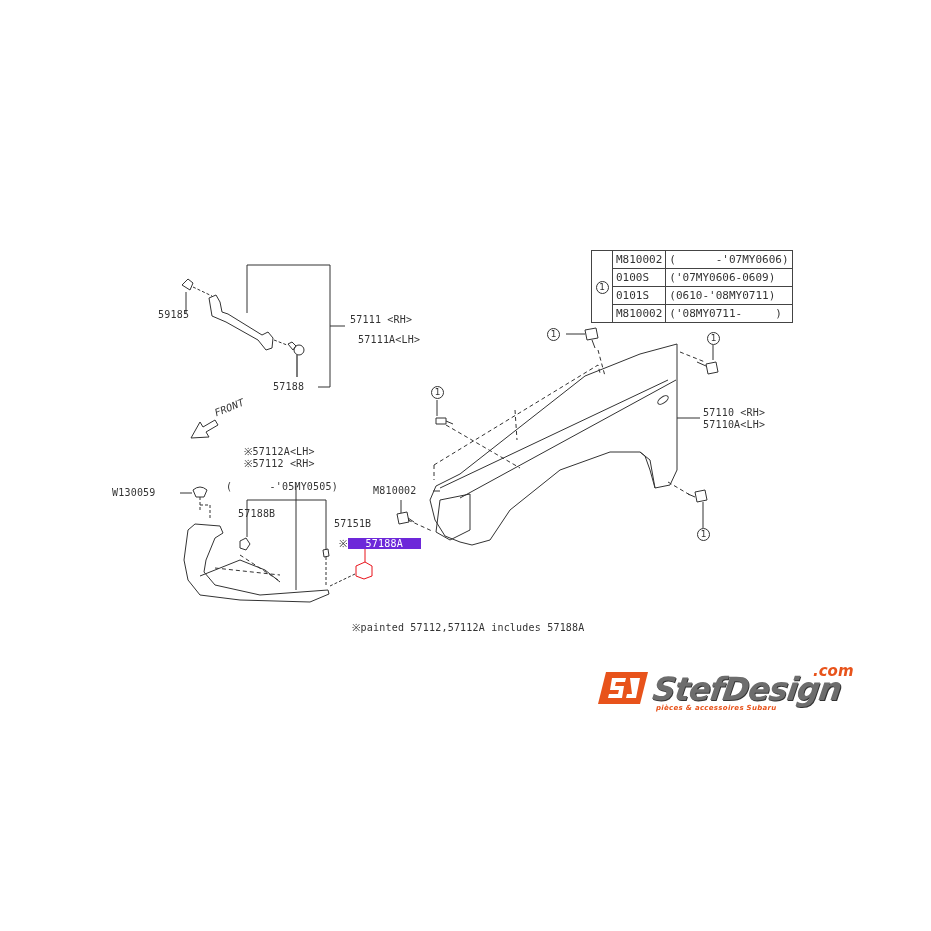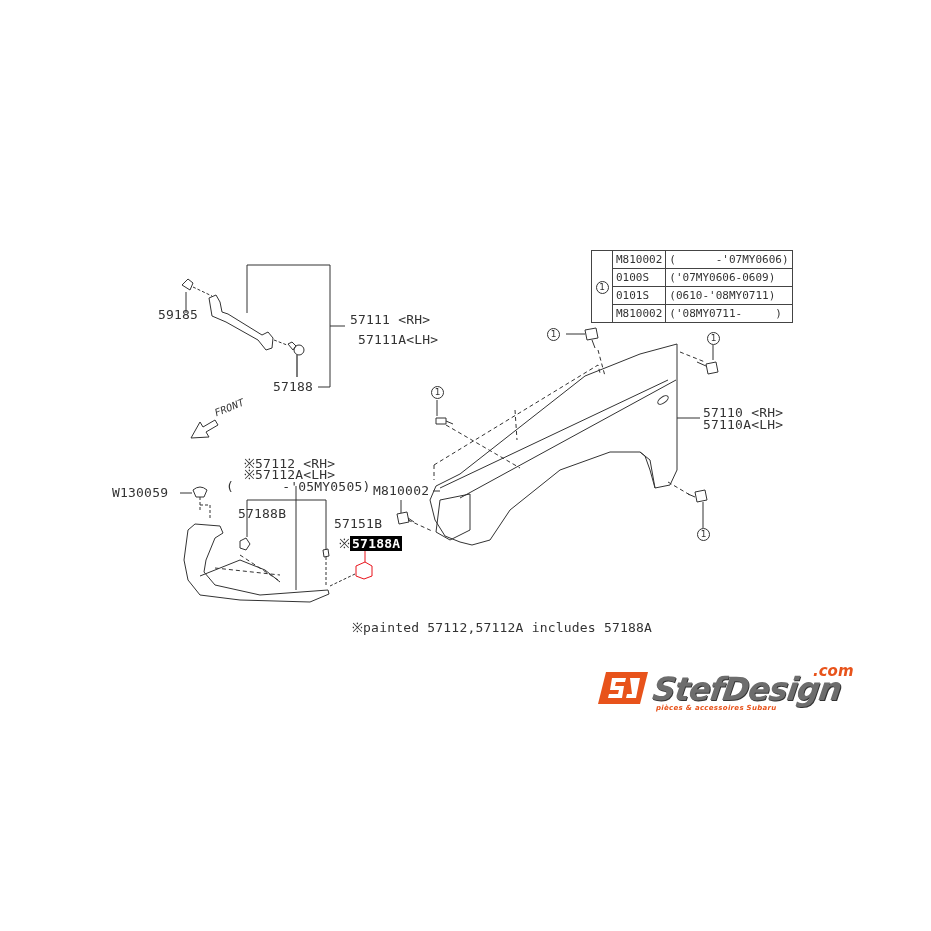--- a/index.html
+++ b/index.html
@@ -1,20 +1,20 @@
 <!DOCTYPE html>
 <html><head>
 <meta charset="utf-8">
 <style>
   html, body { margin:0; padding:0; background:#ffffff; }
   body { width:931px; height:931px; position:relative; overflow:hidden; font-family:"DejaVu Sans Mono", monospace; }
   #diagram { position:absolute; left:0; top:0; width:931px; height:931px; }
-  .lbl { position:absolute; font-family:"DejaVu Sans Mono", monospace; font-size:13px; color:#333; white-space:pre; line-height:12px; letter-spacing:0.2px; }
+  .lbl { position:absolute; font-family:"DejaVu Sans Mono", monospace; font-size:10px; color:#333; white-space:pre; line-height:12px; letter-spacing:0.2px; }
   .circ { position:absolute; width:11px; height:11px; border:1px solid #333; border-radius:50%; font-size:9px; line-height:11px; text-align:center; color:#333; font-family:"DejaVu Sans", sans-serif; background:#fff; }
-  .hl { background:#000000; color:#fff; padding:0 2px;font-weight:bold; }
+  .hl { background:#6d28d9; color:#fff; padding:0 18px; }
   table.ref { position:absolute; left:591px; top:250px; border-collapse:collapse; font-family:"DejaVu Sans Mono", monospace; font-size:11px; color:#333; }
   table.ref td { border:1px solid #444; padding:1px 3px; height:15px; white-space:pre; }
   .logo { position:absolute; left:598px; top:668px; width:260px; height:48px; }
   .logo-text { position:absolute; left:55px; top:2px; font-family:"DejaVu Sans", sans-serif; font-style:italic; font-weight:bold; font-size:32px; color:#6d6d6d; letter-spacing:-1px; transform:skewX(-8deg); text-shadow:1px 1px 0 #333; }
   .logo-com { position:absolute; left:215px; top:-6px; font-family:"DejaVu Sans", sans-serif; font-weight:bold; font-style:italic; font-size:15px; color:#e8531b; }
   .logo-sub { position:absolute; left:58px; top:36px; font-family:"DejaVu Sans", sans-serif; font-style:italic; font-weight:bold; font-size:7px; color:#e8531b; letter-spacing:0.3px;text-align:right; }
   .logo-mark { position:absolute; left:0; top:2px; width:50px; height:36px; }
 </style>
 </head>
 <body>
@@ -99,21 +99,21 @@
     </g>
   </g>
 </svg>
 
 <div class="lbl" style="left:158px;top:309px;">59185</div>
 <div class="lbl" style="left:350px;top:314px;text-align:right;">57111 &lt;RH&gt;</div>
 <div class="lbl" style="left:350px;top:334px;margin-left:8px;">57111A&lt;LH&gt;</div>
 <div class="lbl" style="left:273px;top:381px;">57188</div>
 <div class="lbl" style="left:214px;top:402px;transform:rotate(-22deg);font-style:italic;font-size:10px;">FRONT</div>
 <div class="lbl" style="left:244px;top:458px;text-align:right;">※57112 &lt;RH&gt;</div>
-<div class="lbl" style="left:244px;top:469px;">※57112A&lt;LH&gt;</div>
+<div class="lbl" style="left:244px;top:446px;">※57112A&lt;LH&gt;</div>
 <div class="lbl" style="left:226px;top:481px;">(      -'05MY0505)</div>
 <div class="lbl" style="left:112px;top:487px;text-align:right;">W130059</div>
 <div class="lbl" style="left:238px;top:508px;">57188B</div>
 <div class="lbl" style="left:306px;top:518px;margin-left:28px;">57151B</div>
 <div class="lbl" style="left:339px;top:538px;"><span>※</span><span class="hl">57188A</span></div>
 <div class="lbl" style="left:373px;top:485px;">M810002</div>
 <div class="lbl" style="left:703px;top:407px;">57110 &lt;RH&gt;</div>
 <div class="lbl" style="left:703px;top:419px;">57110A&lt;LH&gt;</div>
 <div class="lbl" style="left:352px;top:596px;margin-top:26px;">※painted 57112,57112A includes 57188A</div>
 

